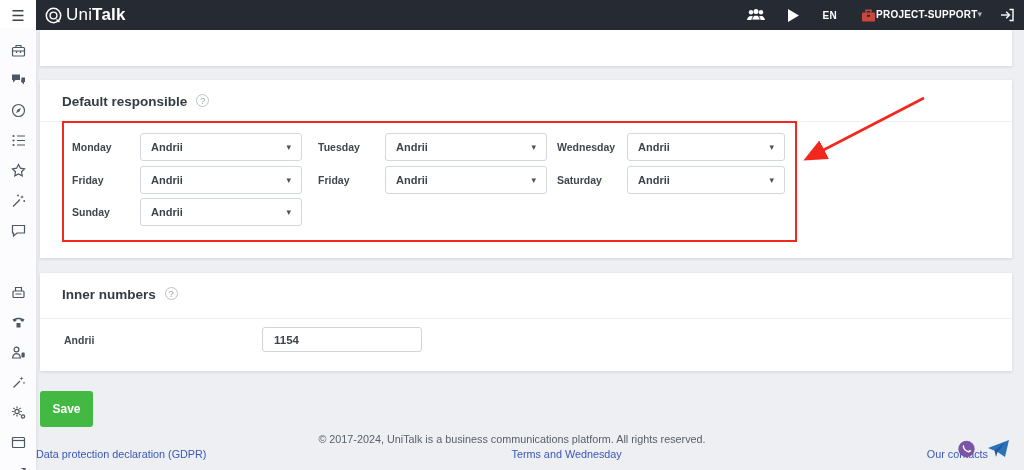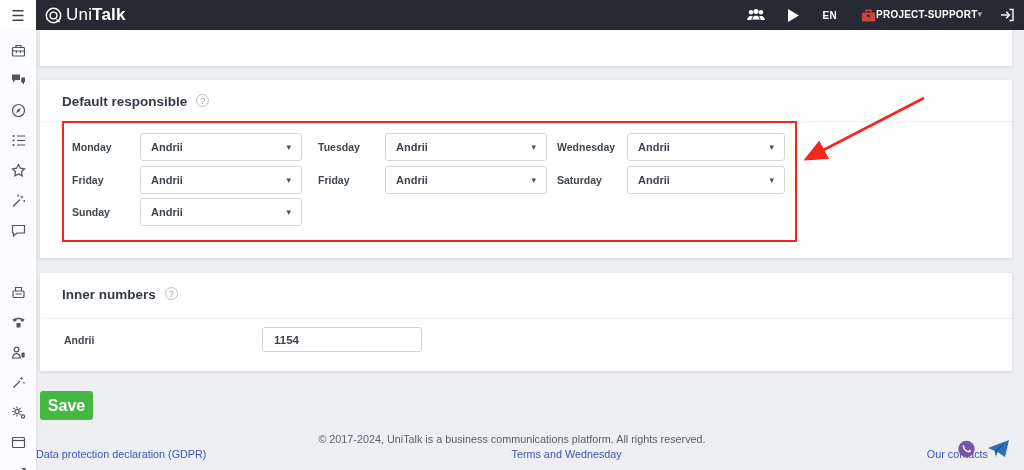--- a/index.html
+++ b/index.html
@@ -45,21 +45,21 @@
   .select .val { font-size:11px; font-weight:600; color:#3d444e; }
   .select .caret { margin-left:auto; color:#4a515b; font-size:9px; }
 
   .field-label { position:absolute; font-size:10.5px; font-weight:600; color:#40474f; }
   .text-input { position:absolute; left:222px; top:54px; width:160px; height:25px; border:1px solid #cfd4da; border-radius:3px; padding:0 11px; font-size:11.5px; font-weight:600; color:#3d444e; font-family:"Liberation Sans",sans-serif; background:#fff; }
 
   
   .anno-rect { position:absolute; left:62px; top:121px; width:735px; height:121px; border:2px solid #f2281e; pointer-events:none; }
   .anno-arrow { position:absolute; left:796px; top:88px; pointer-events:none; }
 
-  .save-btn { position:absolute; left:40px; top:391px; width:53px; height:29px; background:#43b843; border:none; border-radius:3px; color:#fff; font-size:16px; font-weight:700; font-family:"Liberation Sans",sans-serif; cursor:pointer; }
+  .save-btn { position:absolute; left:40px; top:391px; width:53px; height:36px; background:#43b843; border:none; border-radius:3px; color:#fff; font-size:12px; font-weight:700; font-family:"Liberation Sans",sans-serif; cursor:pointer; }
 
   
   .footer { position:absolute; left:36px; top:433px; width:952px; text-align:center; }
   .footer .copy { font-size:10.8px; color:#59606b; }
   .footer .links { margin-top:3px; font-size:10.8px; color:#3b57b8; display:flex; justify-content:space-between; gap:26px; }
   .footer .links span { cursor:pointer; }
   .social { position:absolute; top:439px; display:flex; align-items:center; cursor:pointer; }
   .viber { left:956px; }
   .telegram { left:987px; }
 </style>

